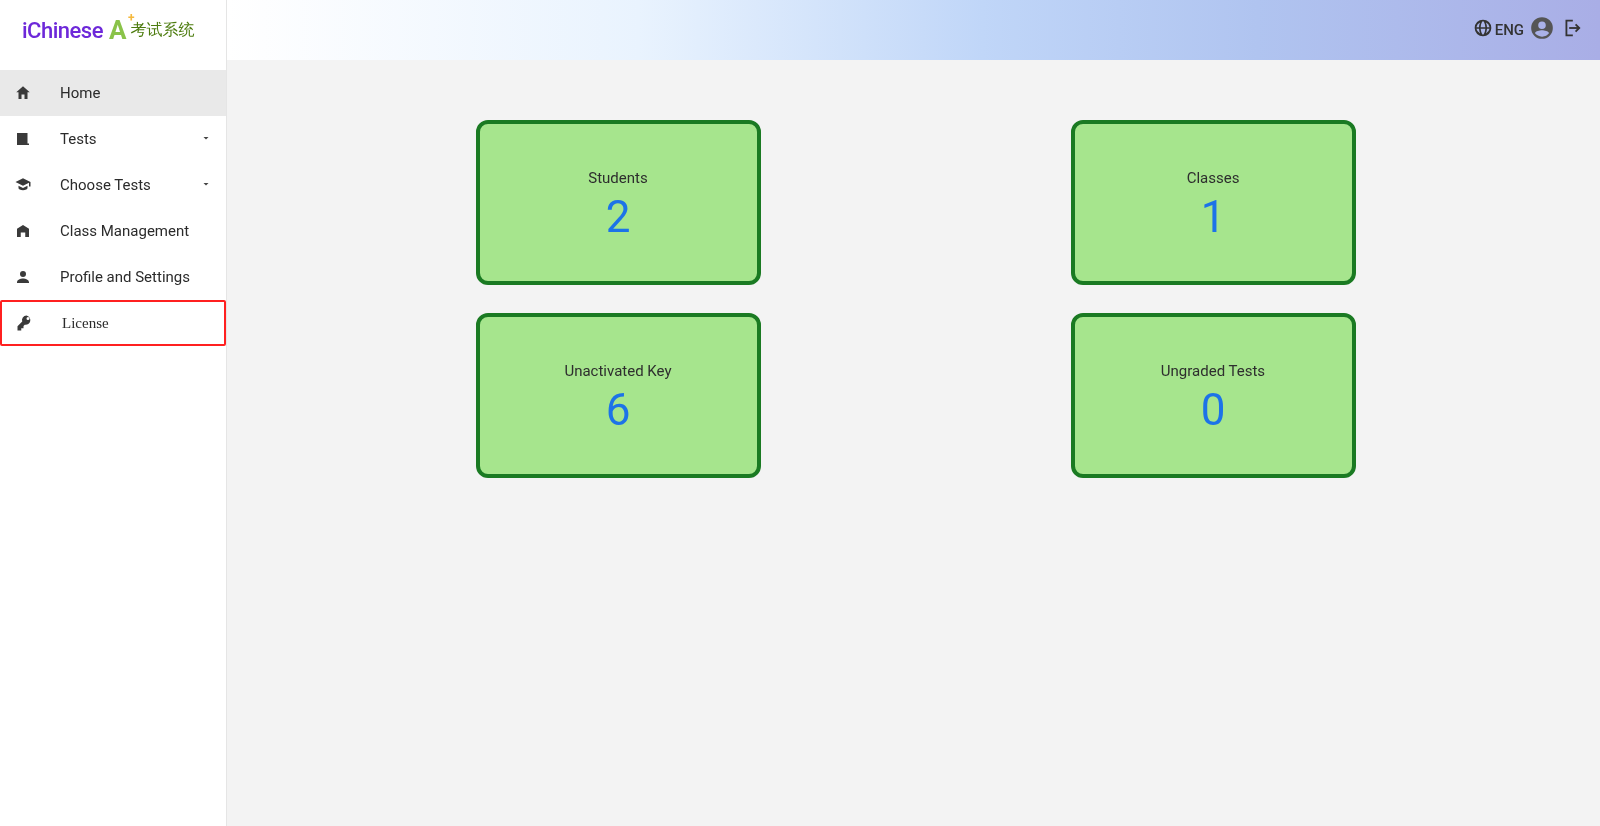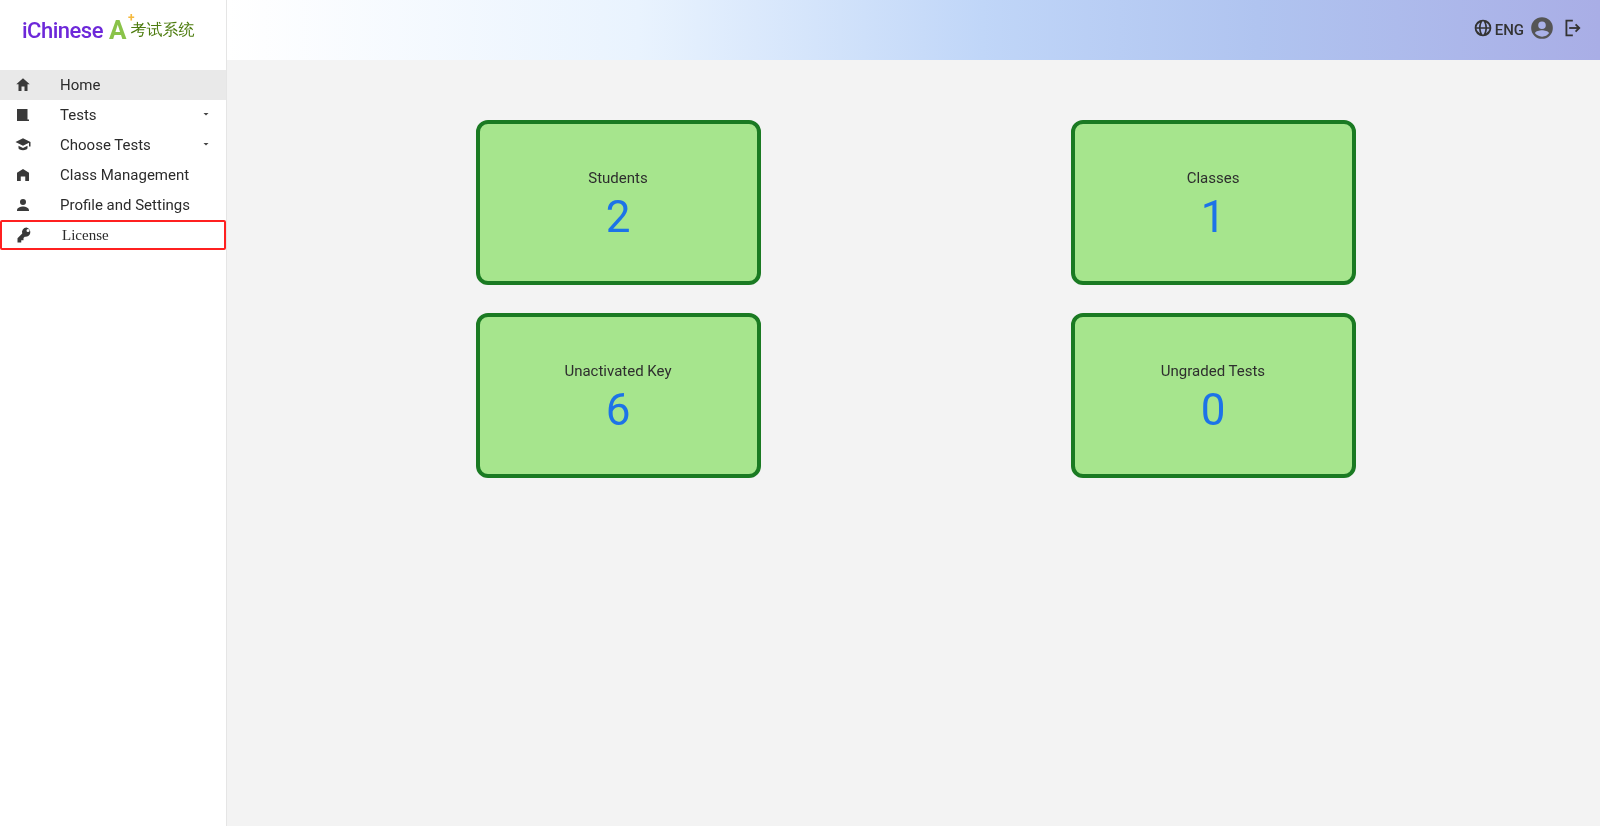--- a/index.html
+++ b/index.html
@@ -21,21 +21,21 @@
   
   .sidebar { position:absolute; left:0; top:0; width:227px; height:100%; background:#fff; border-right:1px solid #e5e5e5; }
   .logo-area { height:60px; display:flex; align-items:center; padding-left:22px; }
   .logo-text1 { color:#6d28d9; font-size:22px; font-weight:500; letter-spacing:-0.5px; }
   .logo-a { position:relative; margin: 0 4px 0 6px; }
   .logo-a .A { color:#8ac349; font-size:26px; font-weight:700; }
   .logo-a .plus { position:absolute; top:-4px; right:-8px; color:#f5b93e; font-size:12px; font-weight:700; }
   .logo-text2 { color:#4d7c0f; font-size:16px; }
 
   .nav { padding-top:10px; }
-  .nav-item { display:flex; align-items:center; height:30px; padding:0 14px; cursor:pointer; color:#2b2b2b; font-size:15px; position:relative; }
+  .nav-item { display:flex; align-items:center; height:46px; padding:0 14px; cursor:pointer; color:#2b2b2b; font-size:15px; position:relative; }
   .nav-item.tall { height:60px; }
   .nav-item.active { background:#e9e9e9; }
   .nav-item .ic { width:36px; display:flex; align-items:center; justify-content:flex-start; }
   .nav-item .ic svg { width:18px; height:18px; fill:#3a3a3a; }
   .nav-item .lbl { flex:1; padding-left:10px; line-height:1.2; }
   .nav-item .chev { }
   .nav-item .chev svg { width:12px; height:12px; fill:#444; }
 
   .highlight-box { border:2px solid #ff2020; border-radius:2px;font-family:Liberation Serif, serif; }
 

